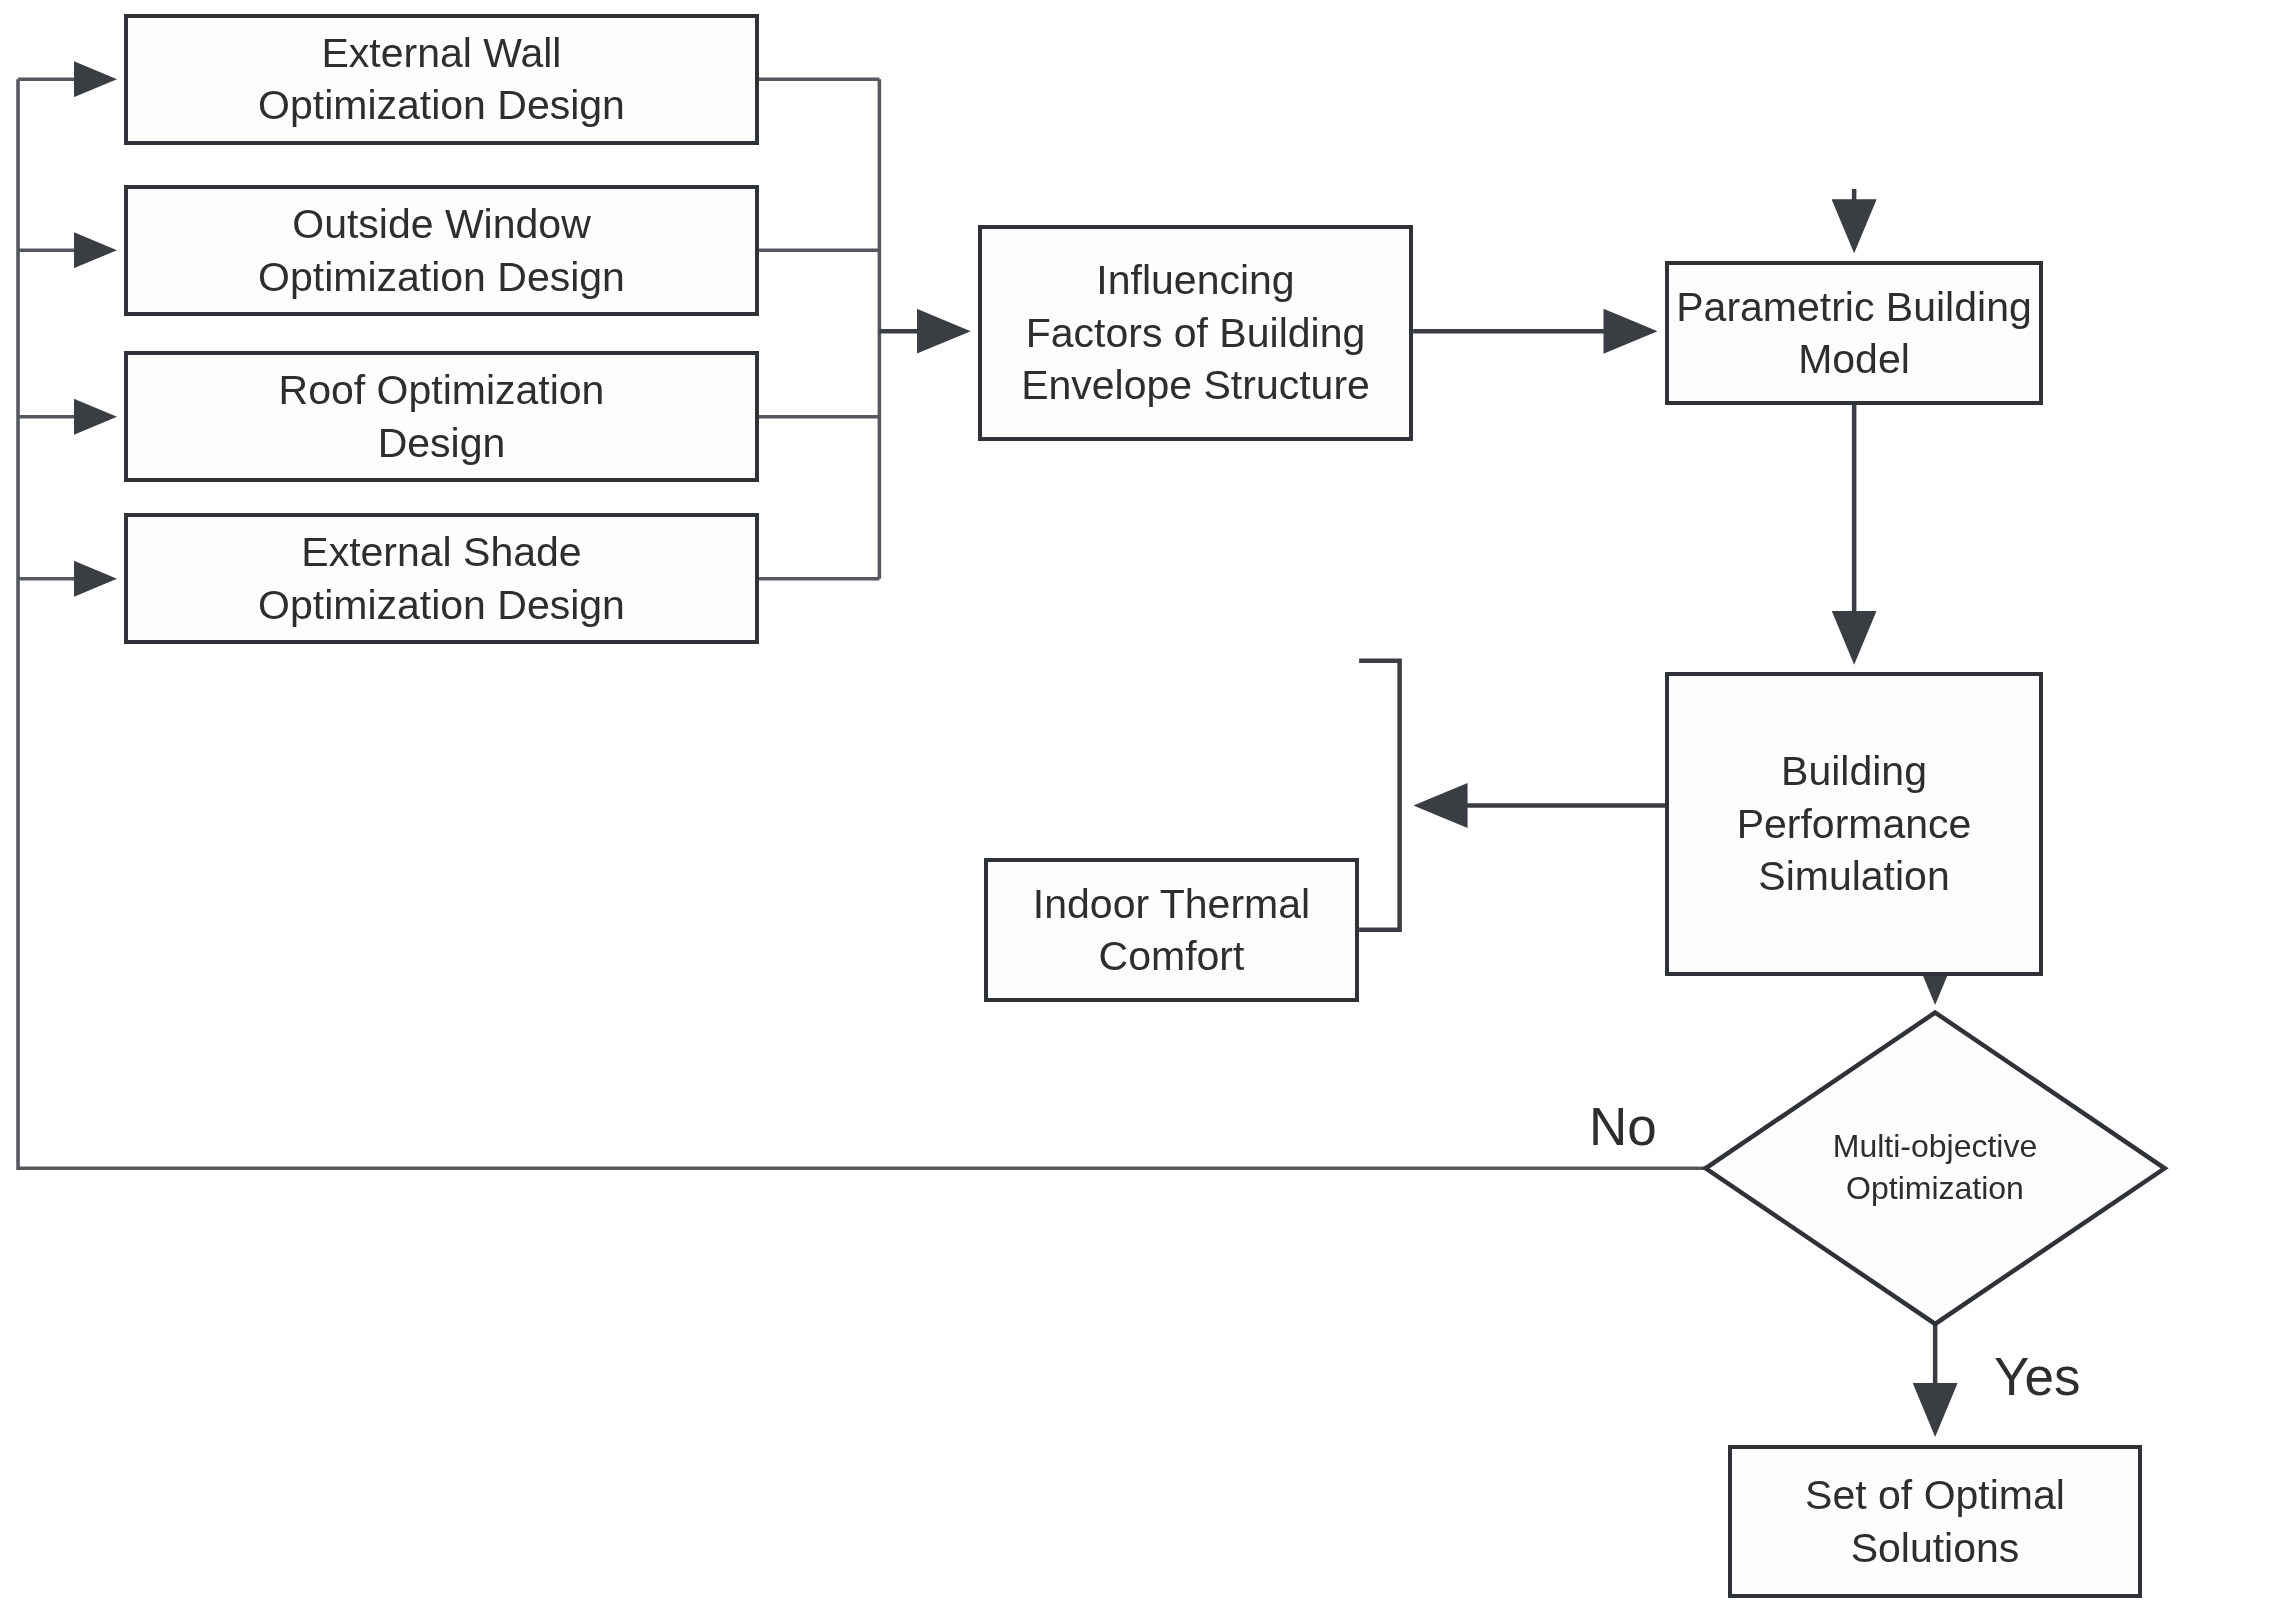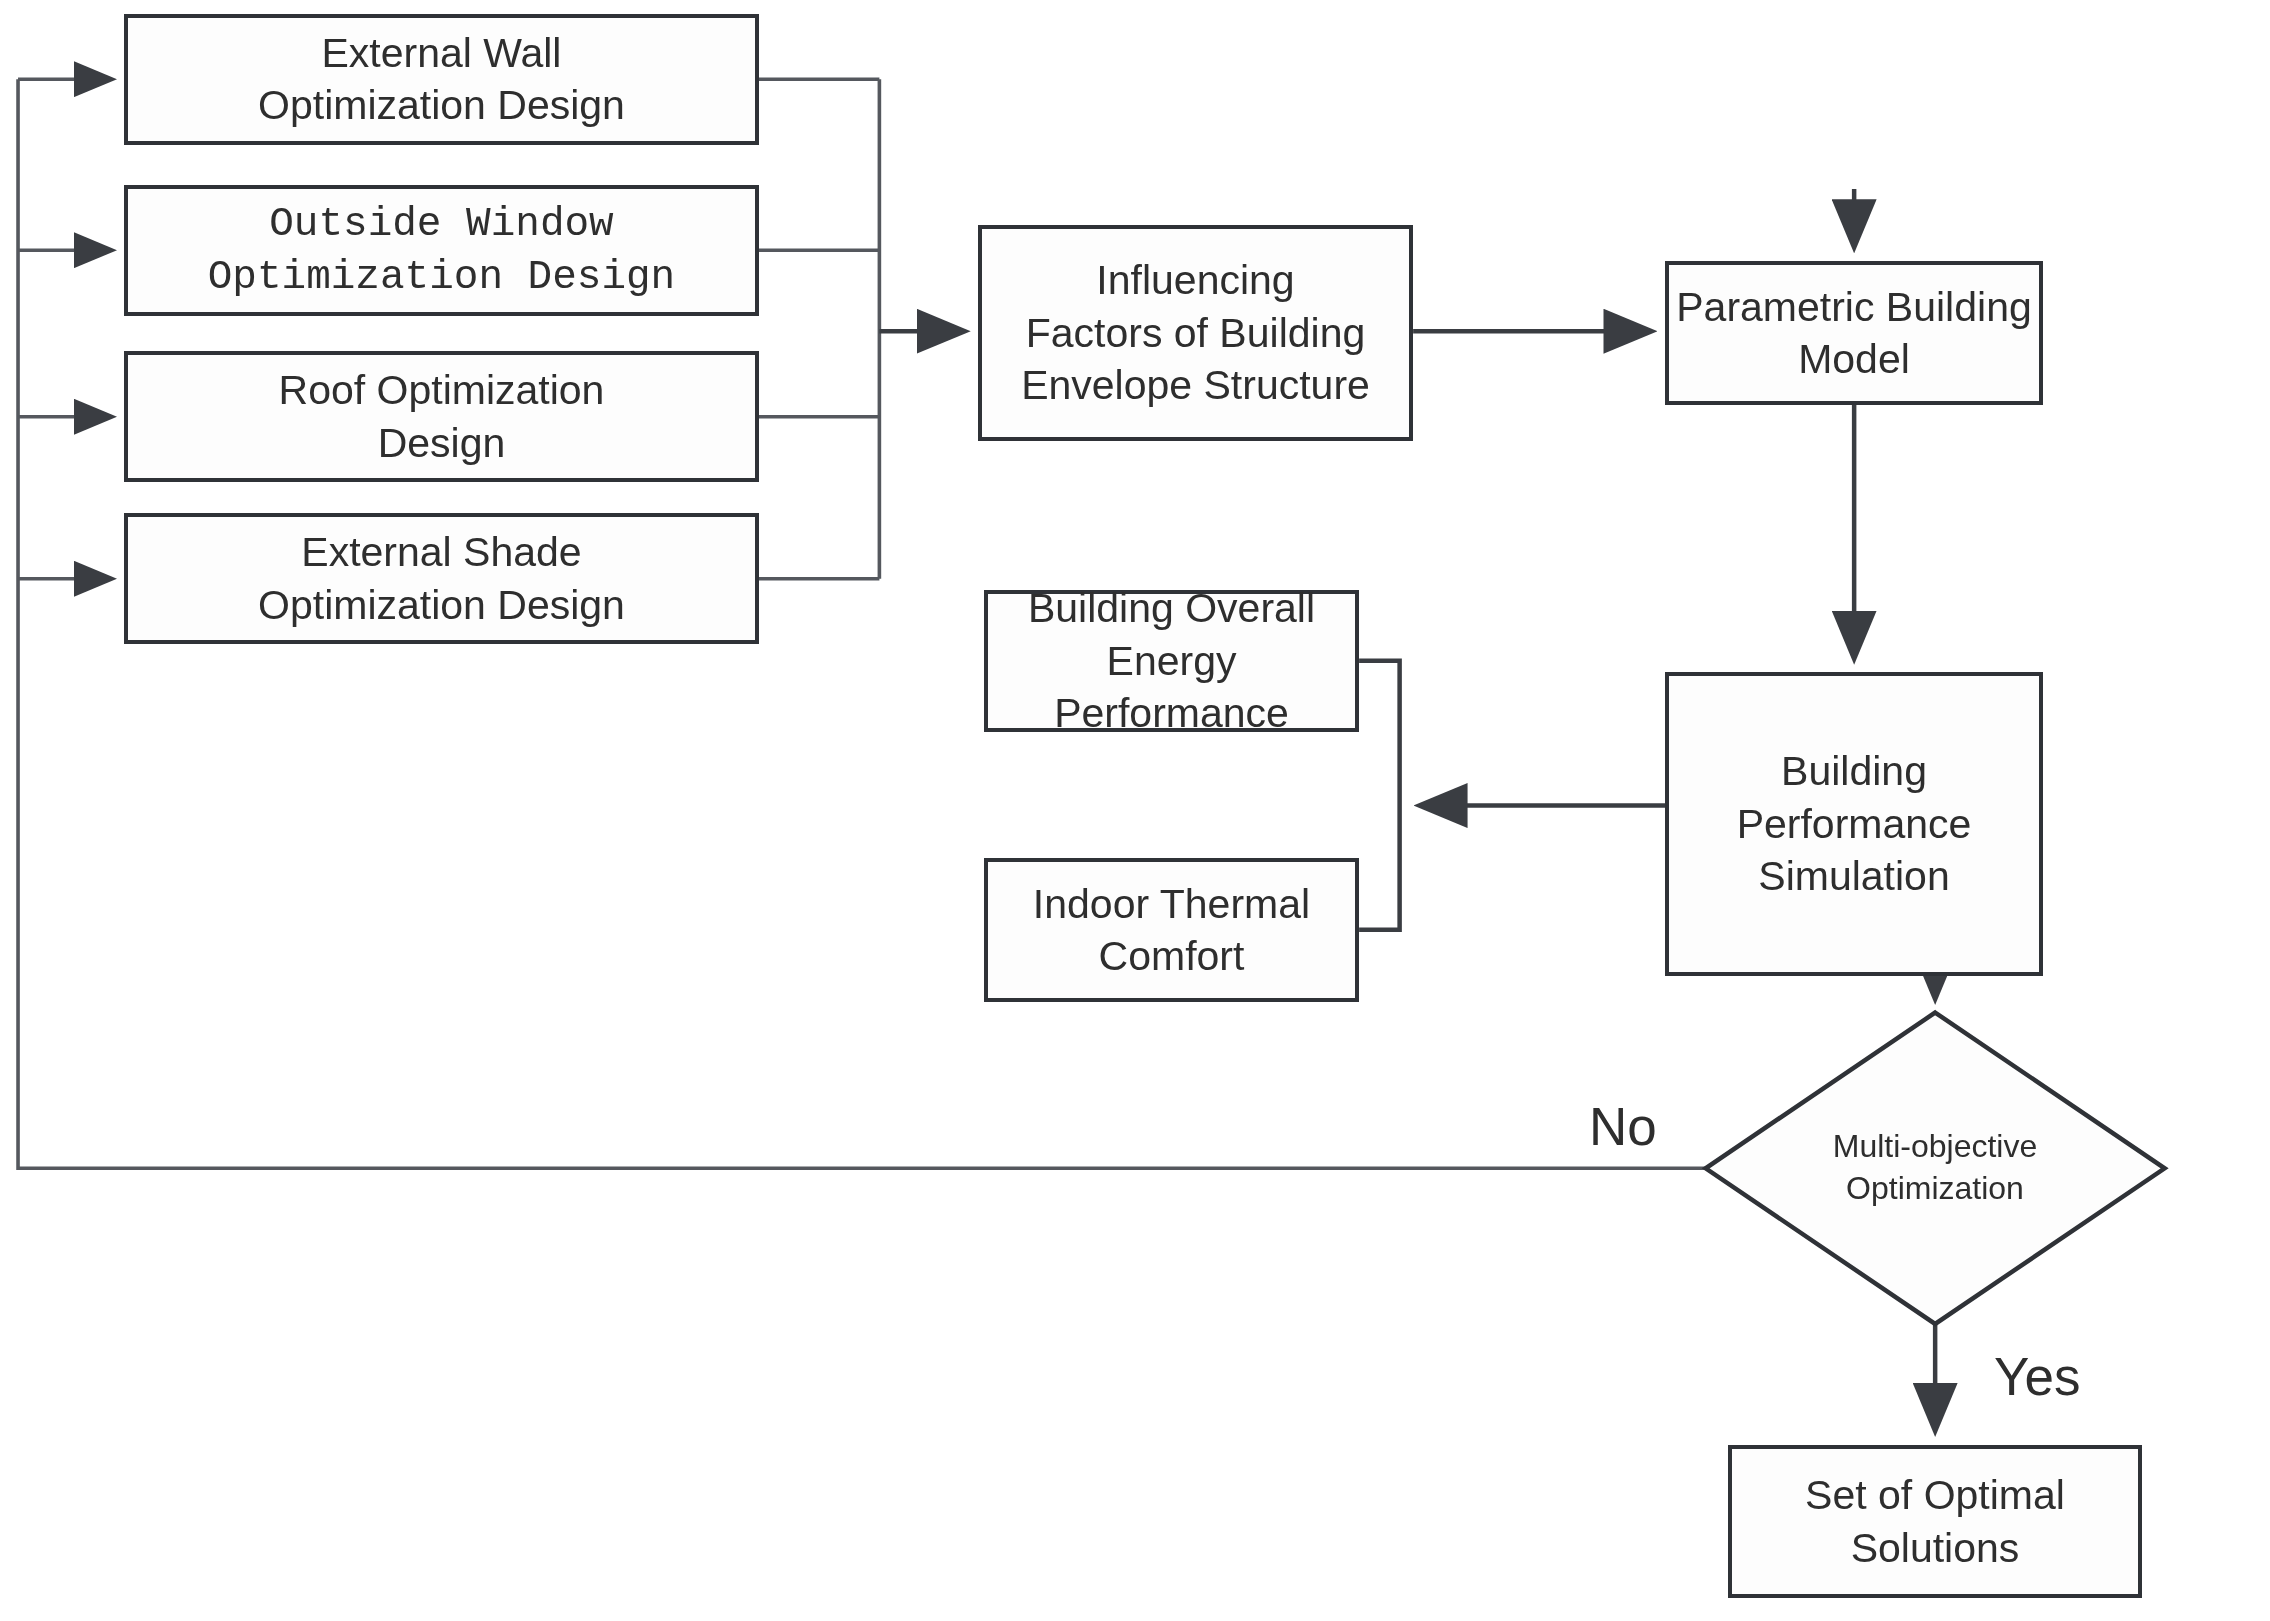--- a/index.html
+++ b/index.html
@@ -86,43 +86,41 @@
     <path class="ln" d="M2150 1085 V1109" marker-end="url(#arr)"></path>
 
     <path class="ln" d="M2150 1471 V1589" marker-end="url(#arr)"></path>
 
     <polygon class="shape" points="2150,1125 2405,1298 2150,1471 1895,1298"></polygon>
   </svg>
 
   <div class="node" style="left:124px;top:13.5px;width:635px;height:131px;">External Wall
 Optimization Design</div>
 
-  <div class="node" style="left:124px;top:185px;width:635px;height:131px;font-family:Liberation Mono, monospace;">Outside Window
+  <div class="node" style="left:124px;top:185px;width:635px;height:131px;">Outside Window
 Optimization Design</div>
 
   <div class="node" style="left:124px;top:351px;width:635px;height:131px;">Roof Optimization
 Design</div>
 
   <div class="node" style="left:124px;top:513px;width:635px;height:131px;">External Shade
 Optimization Design</div>
 
   <div class="node" style="left:978px;top:225px;width:435px;height:216px;">Influencing
 Factors of Building
 Envelope Structure</div>
 
 
   <div class="node" style="left:1665px;top:261px;width:378px;height:144px;">Parametric Building
 Model</div>
 
   <div class="node" style="left:1665px;top:672px;width:378px;height:304px;">Building
 Performance
 Simulation</div>
 
-  <div class="node" style="left:984px;top:590px;width:375px;height:142px;">Building Overall
-Energy Performance</div>
 
   <div class="node" style="left:984px;top:858px;width:375px;height:144px;">Indoor Thermal
 Comfort</div>
 
   <div class="node" style="left:1728px;top:1445px;width:414px;height:153px;">Set of Optimal
 Solutions</div>
 
   <div class="diamond-label" style="left:1755px;top:1105px;width:360px;height:126px;">Multi-objective
 Optimization</div>
 

